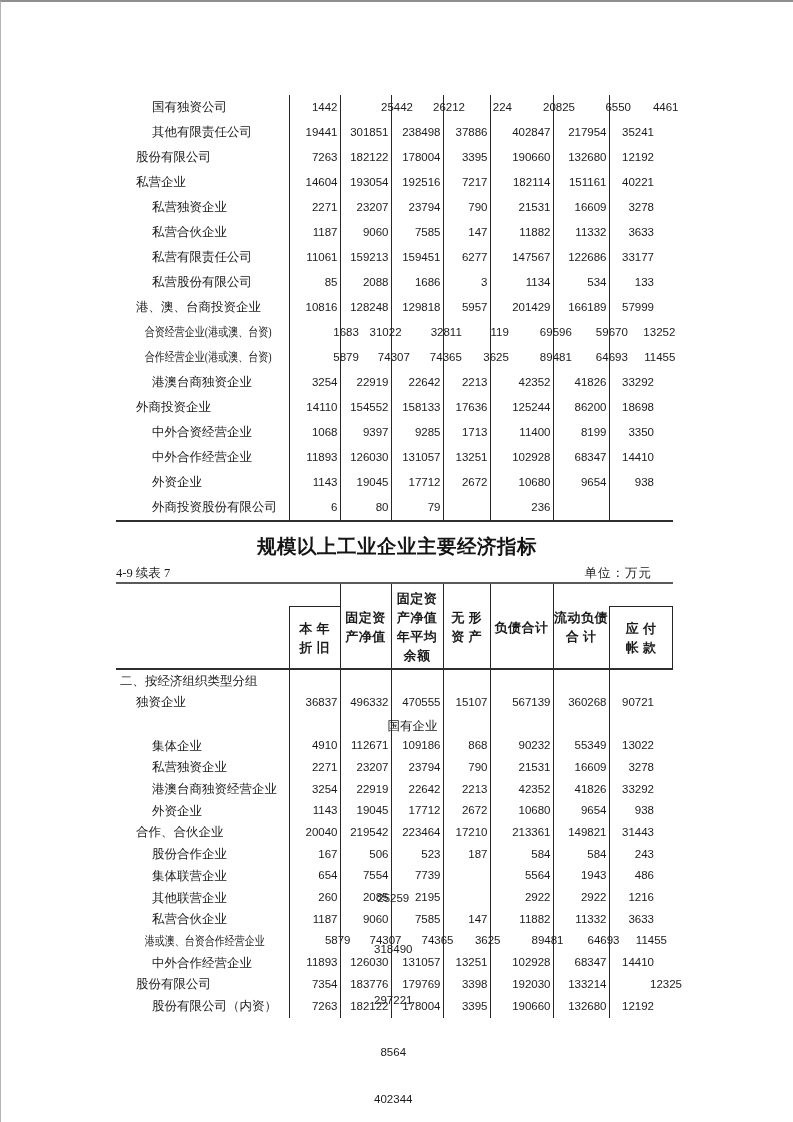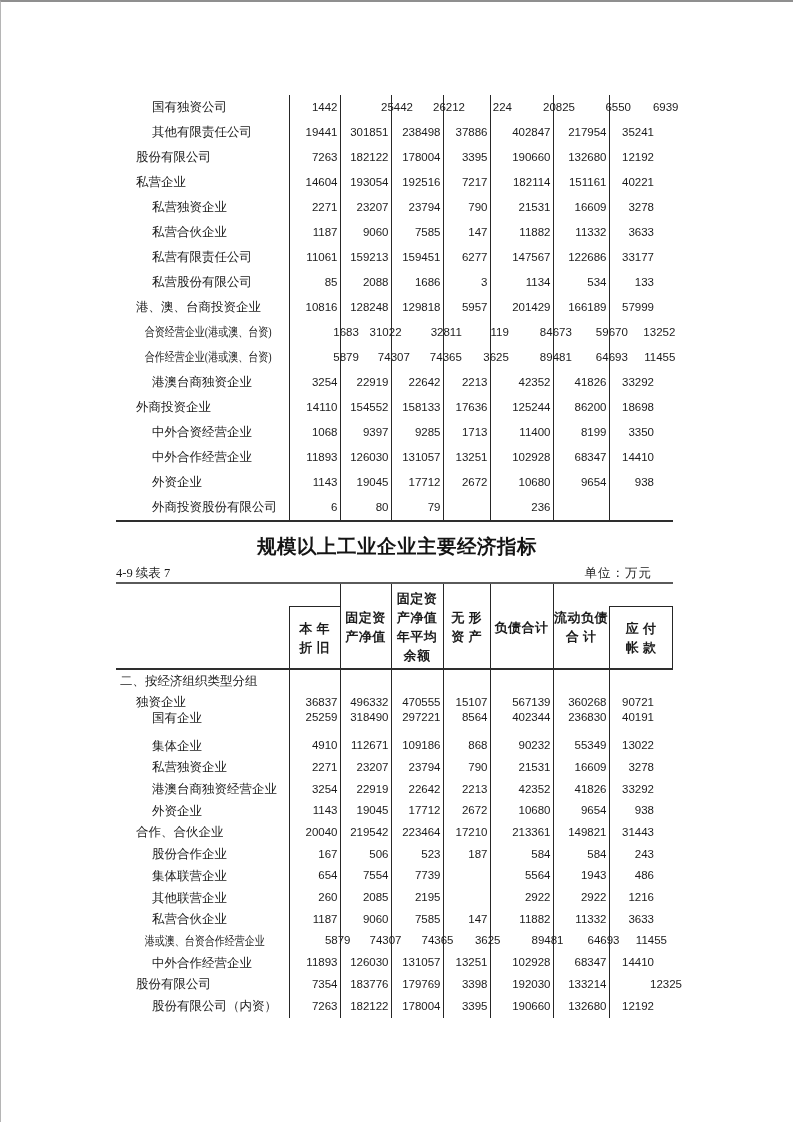--- a/index.html
+++ b/index.html
@@ -68,21 +68,21 @@
       <div class="vline" style="left: 437px; top: 0px; height: 425px;"></div>
       <div class="vline" style="left: 493px; top: 0px; height: 425px;"></div>
       <div class="row" style="top: 0px; height: 25px;">
         <div class="lbl ind2">国有独资公司</div>
         <div class="num" style="flex: 0 0 51px;">1442</div>
         <div class="num" style="flex: 0 0 51px; padding-left: 41px;">25442</div>
         <div class="num" style="flex: 0 0 52px;">26212</div>
         <div class="num" style="flex: 0 0 47px;">224</div>
         <div class="num" style="flex: 0 0 63px;">20825</div>
         <div class="num" style="flex: 0 0 56px;">6550</div>
-        <div class="num last" style="flex: 0 0 64px;">6939</div>
+        <div class="num last" style="flex: 0 0 64px;">4461</div>
       </div>
       <div class="row" style="top: 25px; height: 25px;">
         <div class="lbl ind2">其他有限责任公司</div>
         <div class="num" style="flex: 0 0 51px;">19441</div>
         <div class="num" style="flex: 0 0 51px;">301851</div>
         <div class="num" style="flex: 0 0 52px;">238498</div>
         <div class="num" style="flex: 0 0 47px;">37886</div>
         <div class="num" style="flex: 0 0 63px;">402847</div>
         <div class="num" style="flex: 0 0 56px;">217954</div>
         <div class="num last" style="flex: 0 0 64px;">35241</div>
@@ -156,21 +156,21 @@
         <div class="num" style="flex: 0 0 63px;">201429</div>
         <div class="num" style="flex: 0 0 56px;">166189</div>
         <div class="num last" style="flex: 0 0 64px;">57999</div>
       </div>
       <div class="row" style="top: 225px; height: 25px;">
         <div class="lbl ind2 compress">合资经营企业(港或澳、台资)</div>
         <div class="num" style="flex: 0 0 51px;">1683</div>
         <div class="num" style="flex: 0 0 51px; text-align: center;">31022</div>
         <div class="num" style="flex: 0 0 52px;">32811</div>
         <div class="num" style="flex: 0 0 47px;">119</div>
-        <div class="num" style="flex: 0 0 63px;">84673</div>
+        <div class="num" style="flex: 0 0 63px;">69596</div>
         <div class="num" style="flex: 0 0 56px;">59670</div>
         <div class="num last" style="flex: 0 0 64px;">13252</div>
       </div>
       <div class="row" style="top: 250px; height: 25px;">
         <div class="lbl ind2 compress">合作经营企业(港或澳、台资)</div>
         <div class="num" style="flex: 0 0 51px;">5879</div>
         <div class="num" style="flex: 0 0 51px;">74307</div>
         <div class="num" style="flex: 0 0 52px;">74365</div>
         <div class="num" style="flex: 0 0 47px;">3625</div>
         <div class="num" style="flex: 0 0 63px;">89481</div>
@@ -286,21 +286,21 @@
       <div class="row" style="top: 107.7px; height: 21.7px;">
         <div class="lbl ind1">独资企业</div>
         <div class="num" style="flex: 0 0 51px;">36837</div>
         <div class="num" style="flex: 0 0 51px;">496332</div>
         <div class="num" style="flex: 0 0 52px;">470555</div>
         <div class="num" style="flex: 0 0 47px;">15107</div>
         <div class="num" style="flex: 0 0 63px;">567139</div>
         <div class="num" style="flex: 0 0 56px;">360268</div>
         <div class="num last" style="flex: 0 0 64px;">90721</div>
       </div>
-      <div class="row" style="top: 123px; height: 21.7px;">
+      <div class="row" style="top: 136px; height: 21.7px; flex-direction: column;">
         <div class="lbl ind2">国有企业</div>
         <div class="num" style="flex: 0 0 51px;">25259</div>
         <div class="num" style="flex: 0 0 51px;">318490</div>
         <div class="num" style="flex: 0 0 52px;">297221</div>
         <div class="num" style="flex: 0 0 47px;">8564</div>
         <div class="num" style="flex: 0 0 63px;">402344</div>
         <div class="num" style="flex: 0 0 56px;">236830</div>
         <div class="num last" style="flex: 0 0 64px;">40191</div>
       </div>
       <div class="row" style="top: 151.1px; height: 21.7px;">

